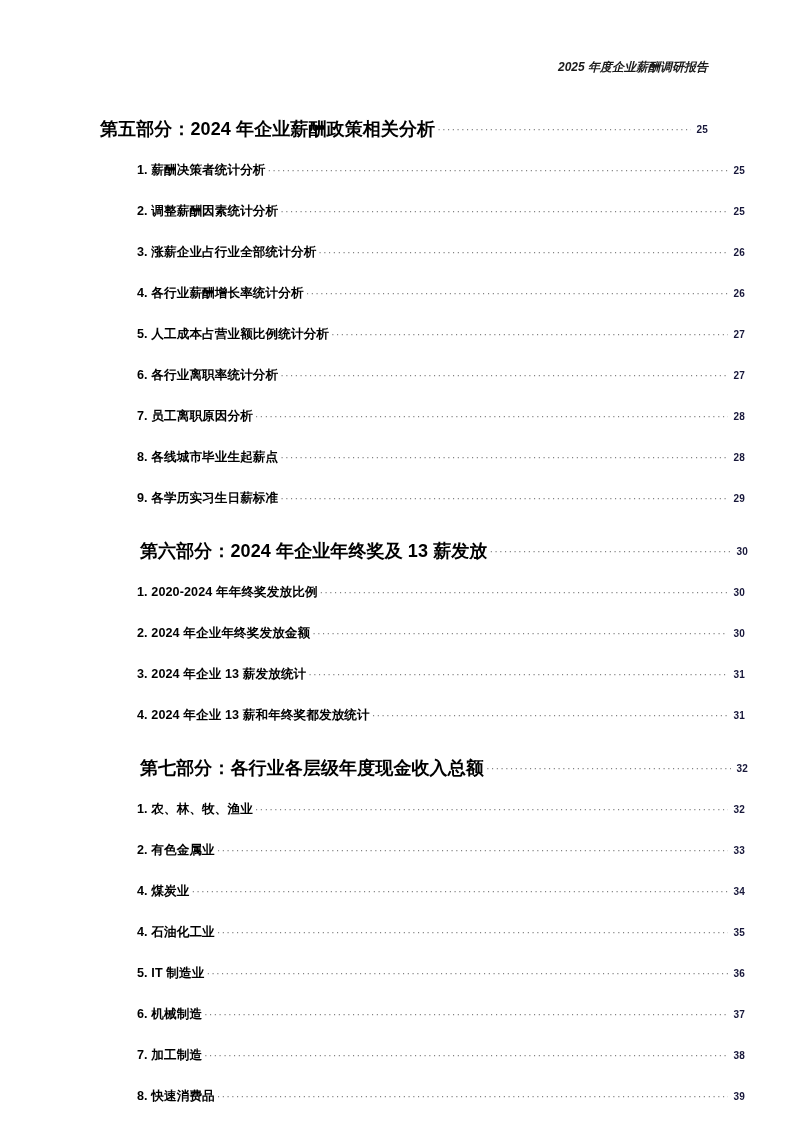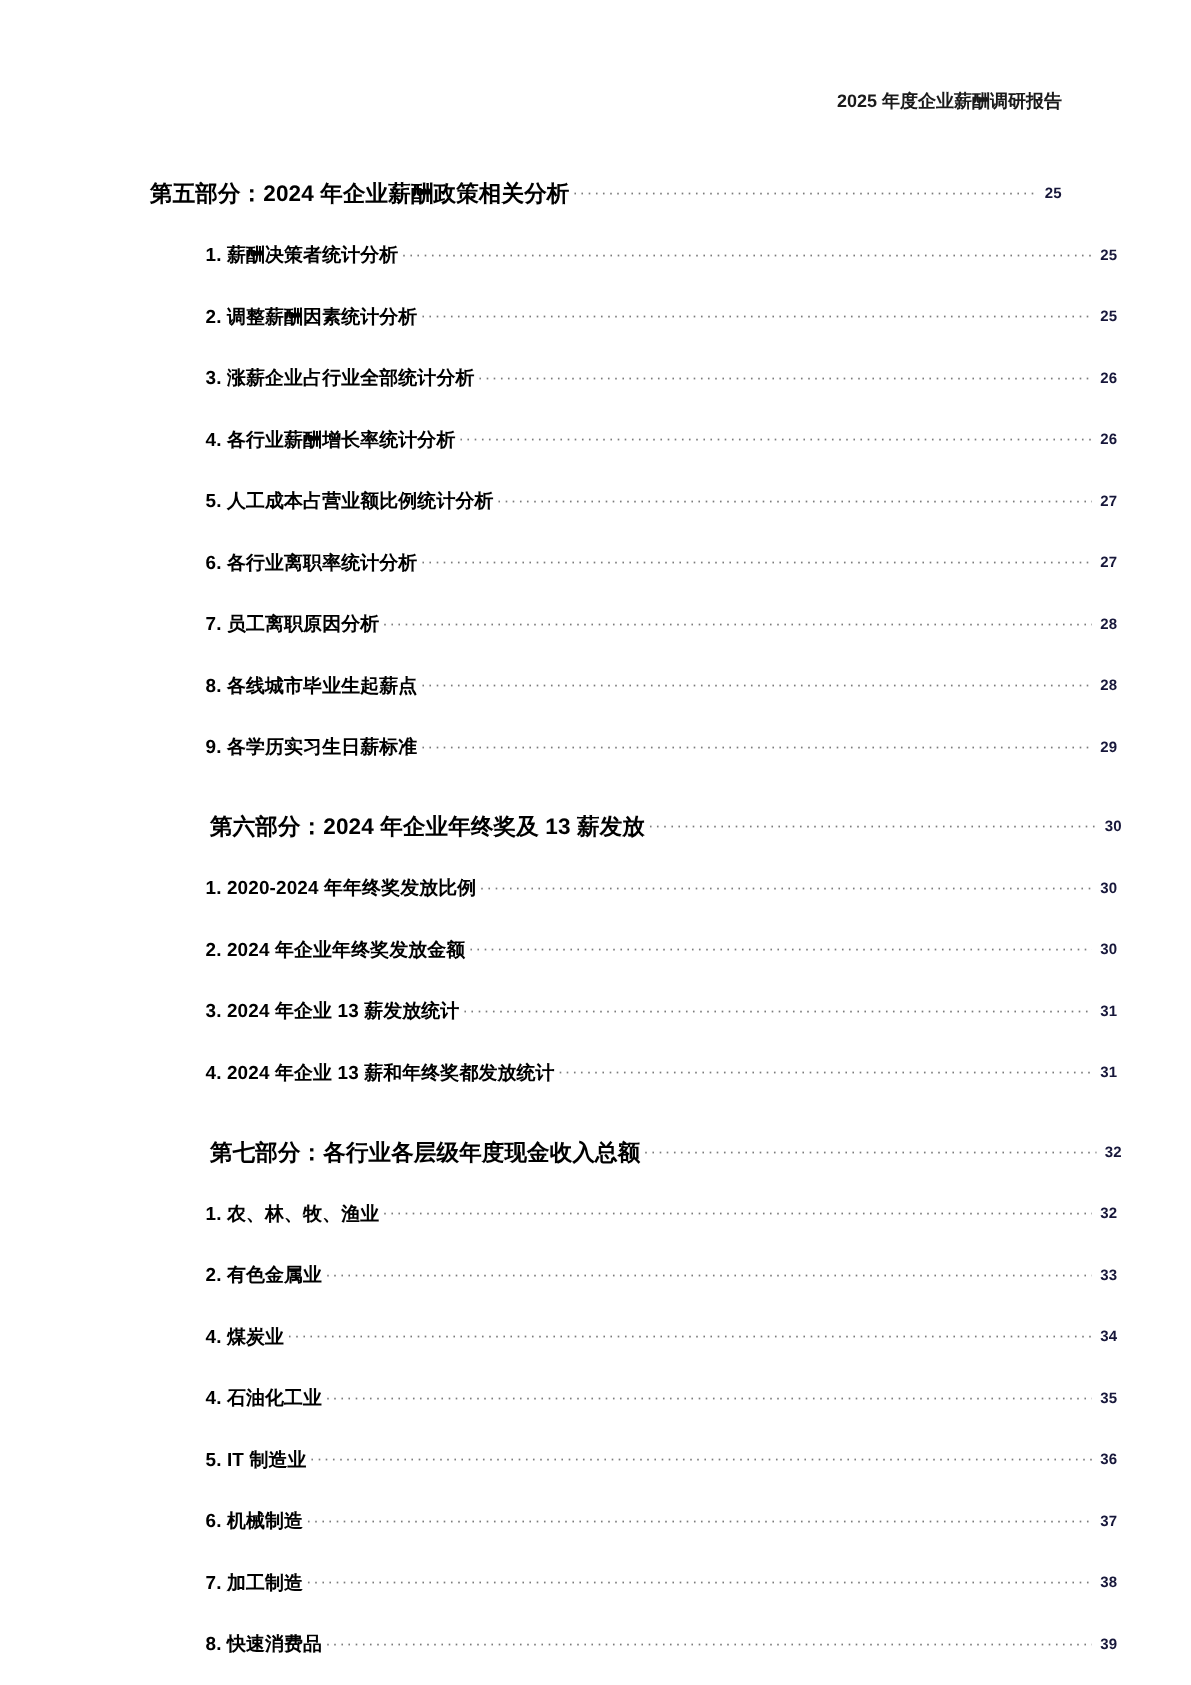--- a/index.html
+++ b/index.html
@@ -40,20 +40,21 @@
     position: absolute;
     top: 59px;
     left: 0;
     width: 794px;
     padding-right: 86px;
     box-sizing: border-box;
     text-align: right;
     font-size: 12px;
     font-weight: 700;
     color: #1a1a1a;
+    font-style: italic;
   }
 
   
   .toc {
     position: absolute;
     top: 96px;
     left: 0;
     width: 794px;
     box-sizing: border-box;
     padding: 0 86px 0 100px;
@@ -96,21 +97,21 @@
     min-width: 16px;
     letter-spacing: 0.2px;
   }
 
   
   .row-section {
     margin-left: 0;
     height: 42px;
     align-items: flex-end;
   }
-  .row-section .label { font-size: 15px; }
+  .row-section .label { font-size: 18px; }
 
   
   .row-item {
     margin-left: 37px;
     height: 41px;
     align-items: flex-end;
   }
 
   
   .gap-before { margin-top: 11px; margin-left: 40px; }

